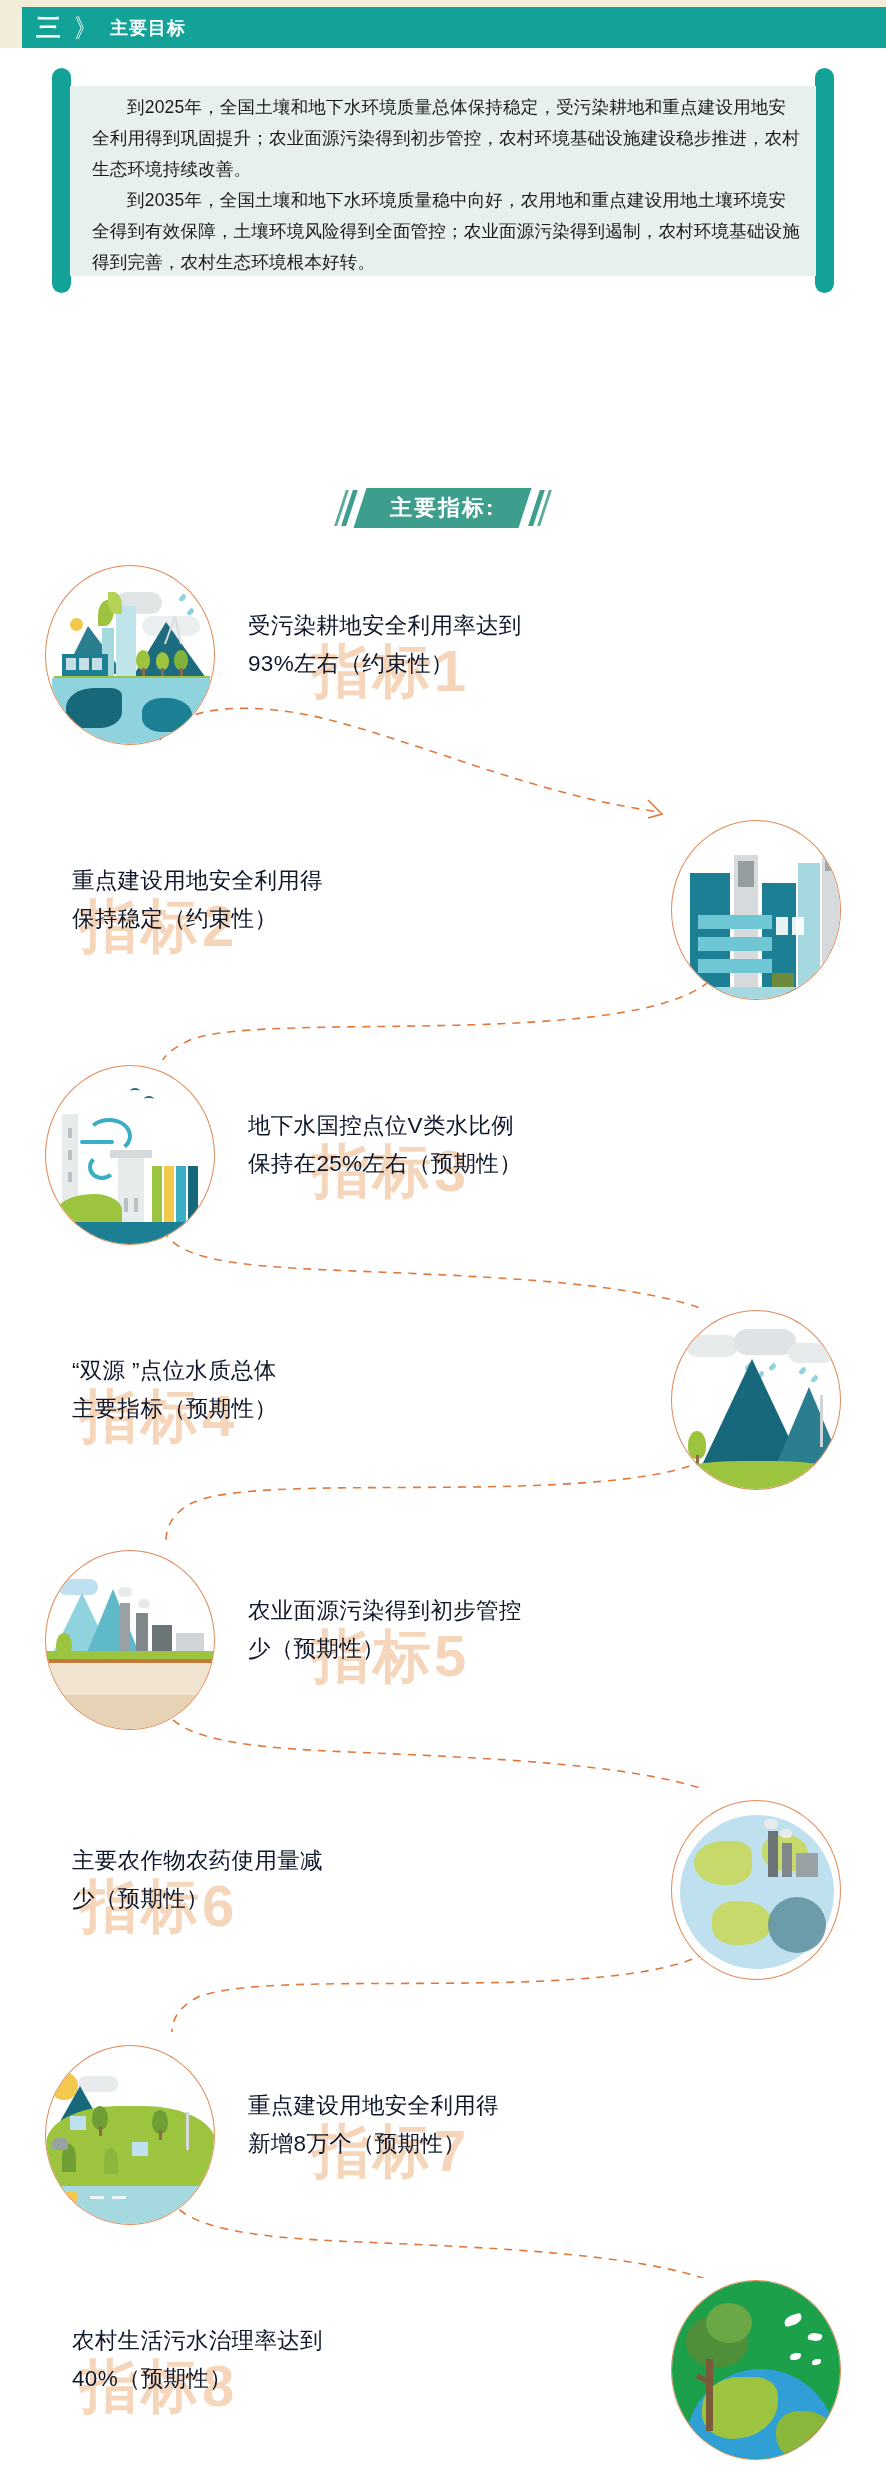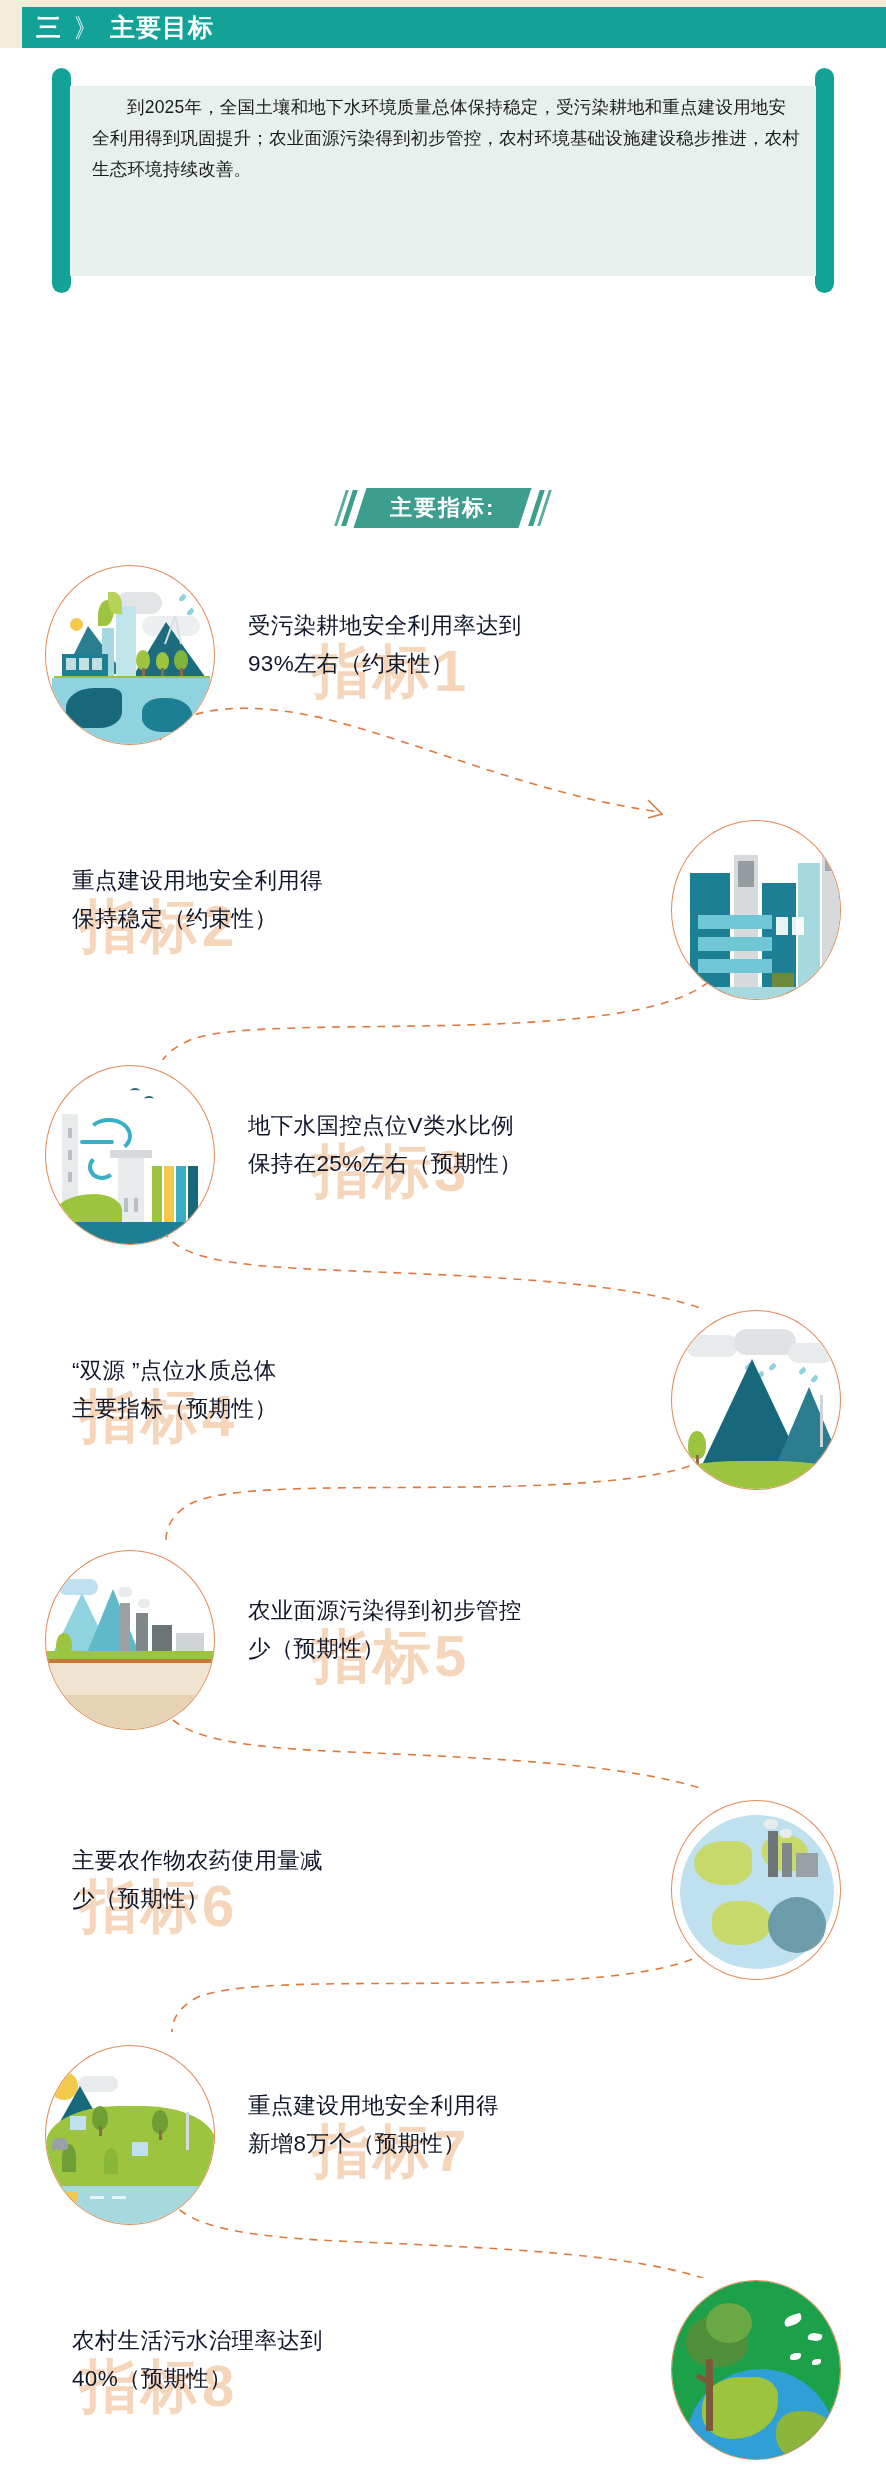--- a/index.html
+++ b/index.html
@@ -43,21 +43,21 @@
     color: #ffffff;
     font-size: 26px;
     font-weight: 300;
     margin: 0 6px 0 10px;
     transform: scaleX(0.8);
     line-height: 1;
     opacity: .95;
   }
   .header-title {
     color: #ffffff;
-    font-size: 25px;
+    font-size: 18px;
     font-weight: bold;
     letter-spacing: 1px;
     margin-left: 6px;
     line-height: 1;
   }
 
   
   .intro-wrap {
     position: absolute;
     left: 52px; top: 68px;
@@ -207,20 +207,21 @@
     <span class="header-slash">》</span>
     <span class="header-title">主要目标</span>
   </div>
 
   <div class="intro-wrap">
     <div class="intro-bar left"></div>
     <div class="intro-bar right"></div>
     <div class="intro-box"></div>
     <div class="intro-text">
       <p>到2025年，全国土壤和地下水环境质量总体保持稳定，受污染耕地和重点建设用地安全利用得到巩固提升；农业面源污染得到初步管控，农村环境基础设施建设稳步推进，农村生态环境持续改善。</p>
+      <p>到2035年，全国土壤和地下水环境质量稳中向好，农用地和重点建设用地土壤环境安全得到有效保障，土壤环境风险得到全面管控；农业面源污染得到遏制，农村环境基础设施得到完善，农村生态环境根本好转。</p>
     </div>
   </div>
 
   <div class="metrics-label-wrap">
     <div class="mslash thin"></div>
     <div class="mslash"></div>
     <div class="metrics-label">
       <span>主要指标:</span>
     </div>
     <div class="mslash"></div>

